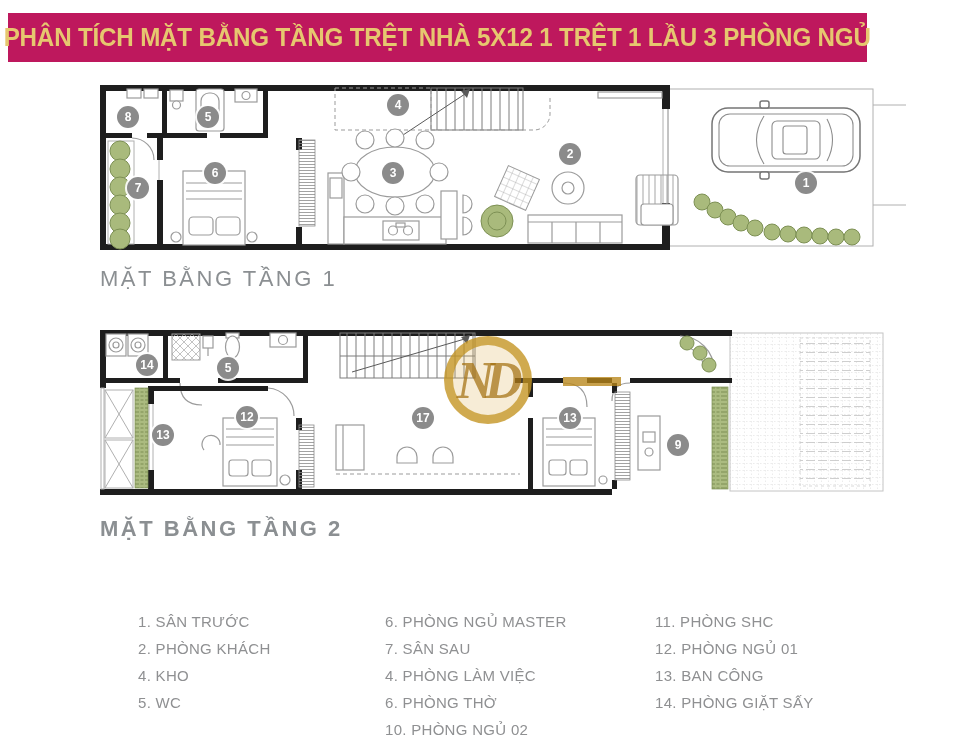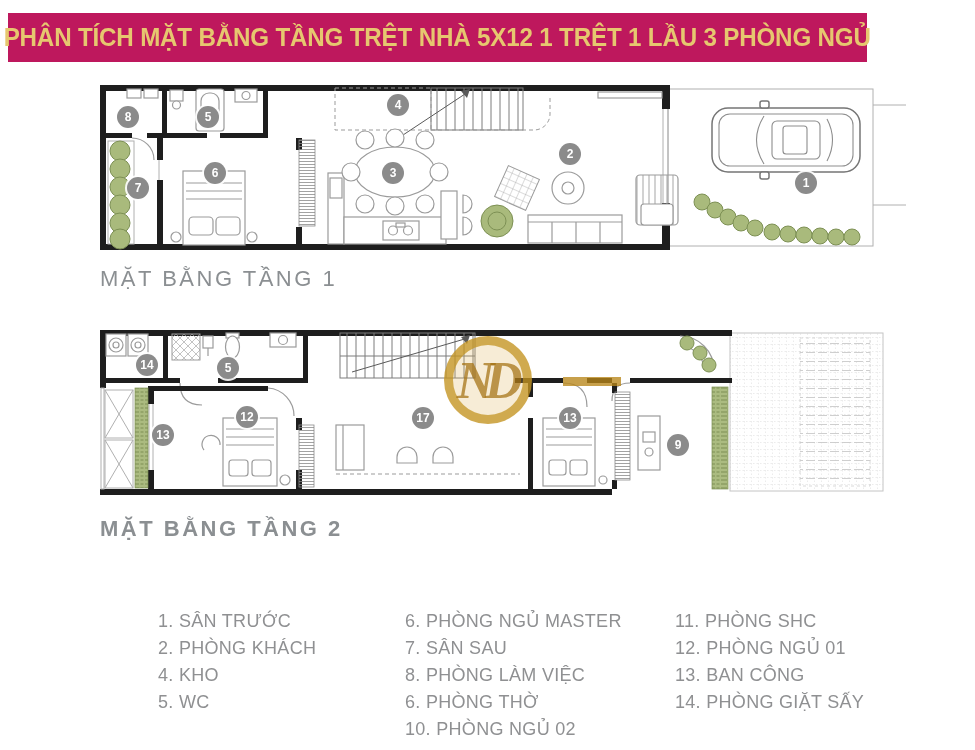--- a/index.html
+++ b/index.html
@@ -57,23 +57,22 @@
   }
   .caption1{top:266px;}
   .caption2{top:516px;font-weight:bold;}
   
   .legend{position:absolute;left:138px;top:608px;display:flex;}
   .legend-col{display:flex;flex-direction:column;}
   .legend-col1{width:247px;}
   .legend-col2{width:270px;}
   .legend-col3{width:240px;}
   .legend-item{
-    color:#8f9092;font-size:18px;line-height:27px;white-space:nowrap;
+    color:#8f9092;font-size:15px;line-height:27px;white-space:nowrap;
     letter-spacing:.3px;
-    margin-left:20px;
   }
 </style>
 </head>
 <body>
 
 <div class="banner">
   <span class="banner-text">PHÂN TÍCH MẶT BẰNG TẦNG TRỆT NHÀ 5X12 1 TRỆT 1 LẦU 3 PHÒNG NGỦ</span>
 </div>
 
 <div class="plan plan1">
@@ -393,21 +392,21 @@
 <div class="legend">
   <div class="legend-col legend-col1">
     <span class="legend-item">1. SÂN TRƯỚC</span>
     <span class="legend-item">2. PHÒNG KHÁCH</span>
     <span class="legend-item">4. KHO</span>
     <span class="legend-item">5. WC</span>
   </div>
   <div class="legend-col legend-col2">
     <span class="legend-item">6. PHÒNG NGỦ MASTER</span>
     <span class="legend-item">7. SÂN SAU</span>
-    <span class="legend-item">8. PHÒNG LÀM VIỆC</span>
+    <span class="legend-item">4. PHÒNG LÀM VIỆC</span>
     <span class="legend-item">6. PHÒNG THỜ</span>
     <span class="legend-item">10. PHÒNG NGỦ 02</span>
   </div>
   <div class="legend-col legend-col3">
     <span class="legend-item">11. PHÒNG SHC</span>
     <span class="legend-item">12. PHÒNG NGỦ 01</span>
     <span class="legend-item">13. BAN CÔNG</span>
     <span class="legend-item">14. PHÒNG GIẶT SẤY</span>
   </div>
 </div>

